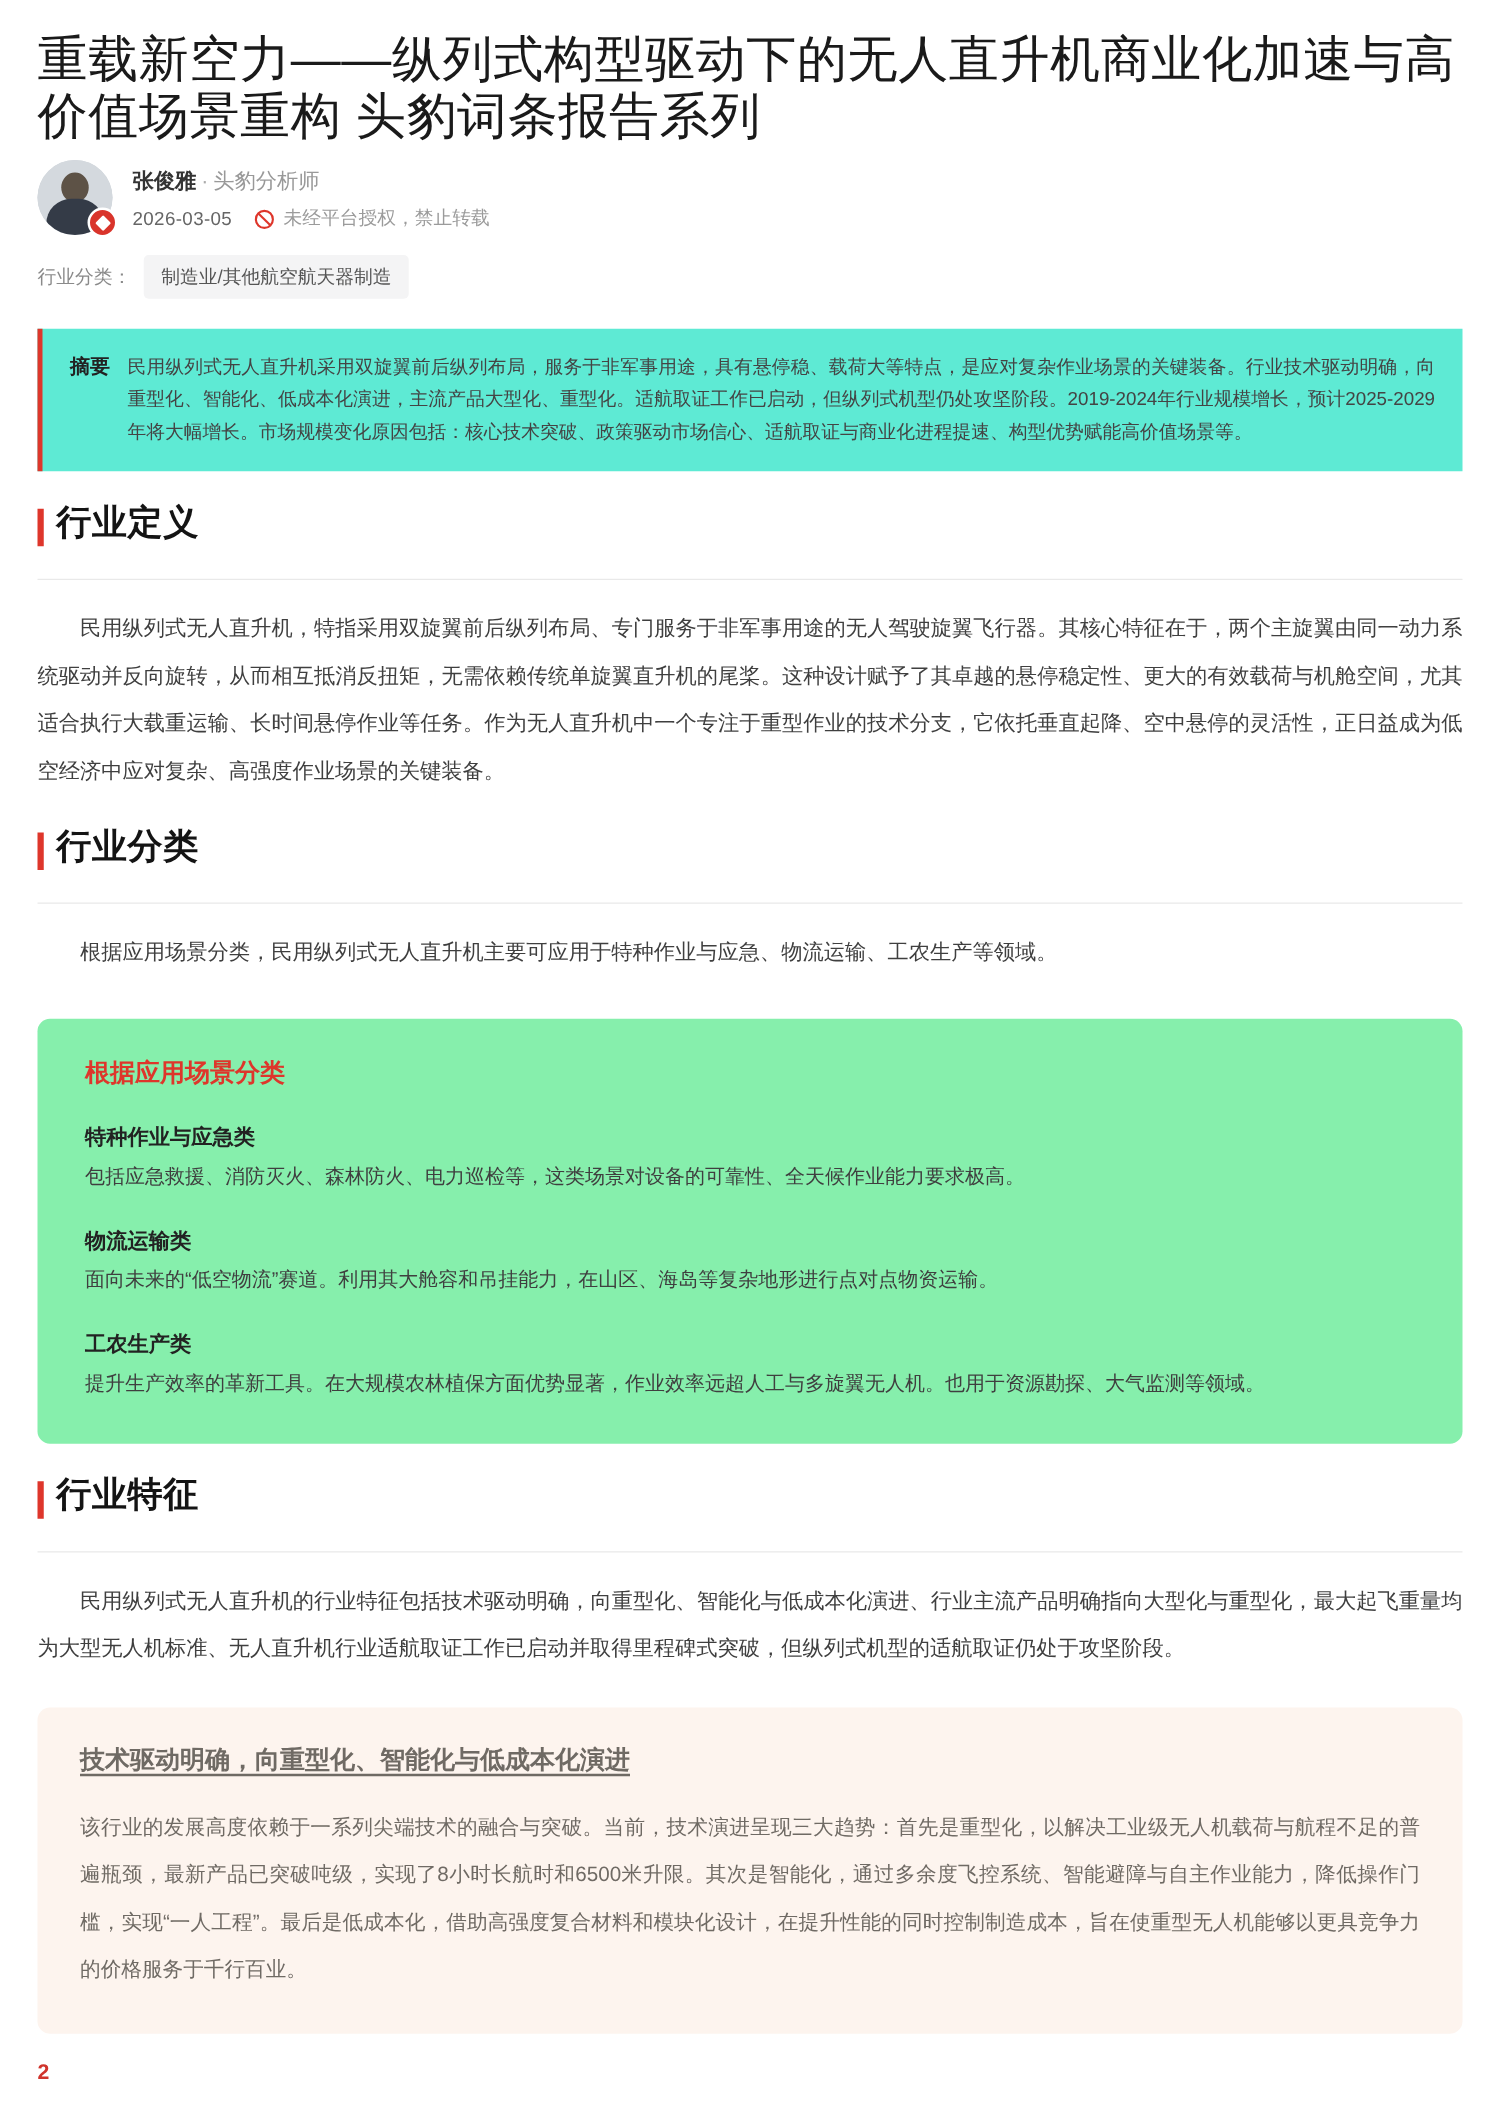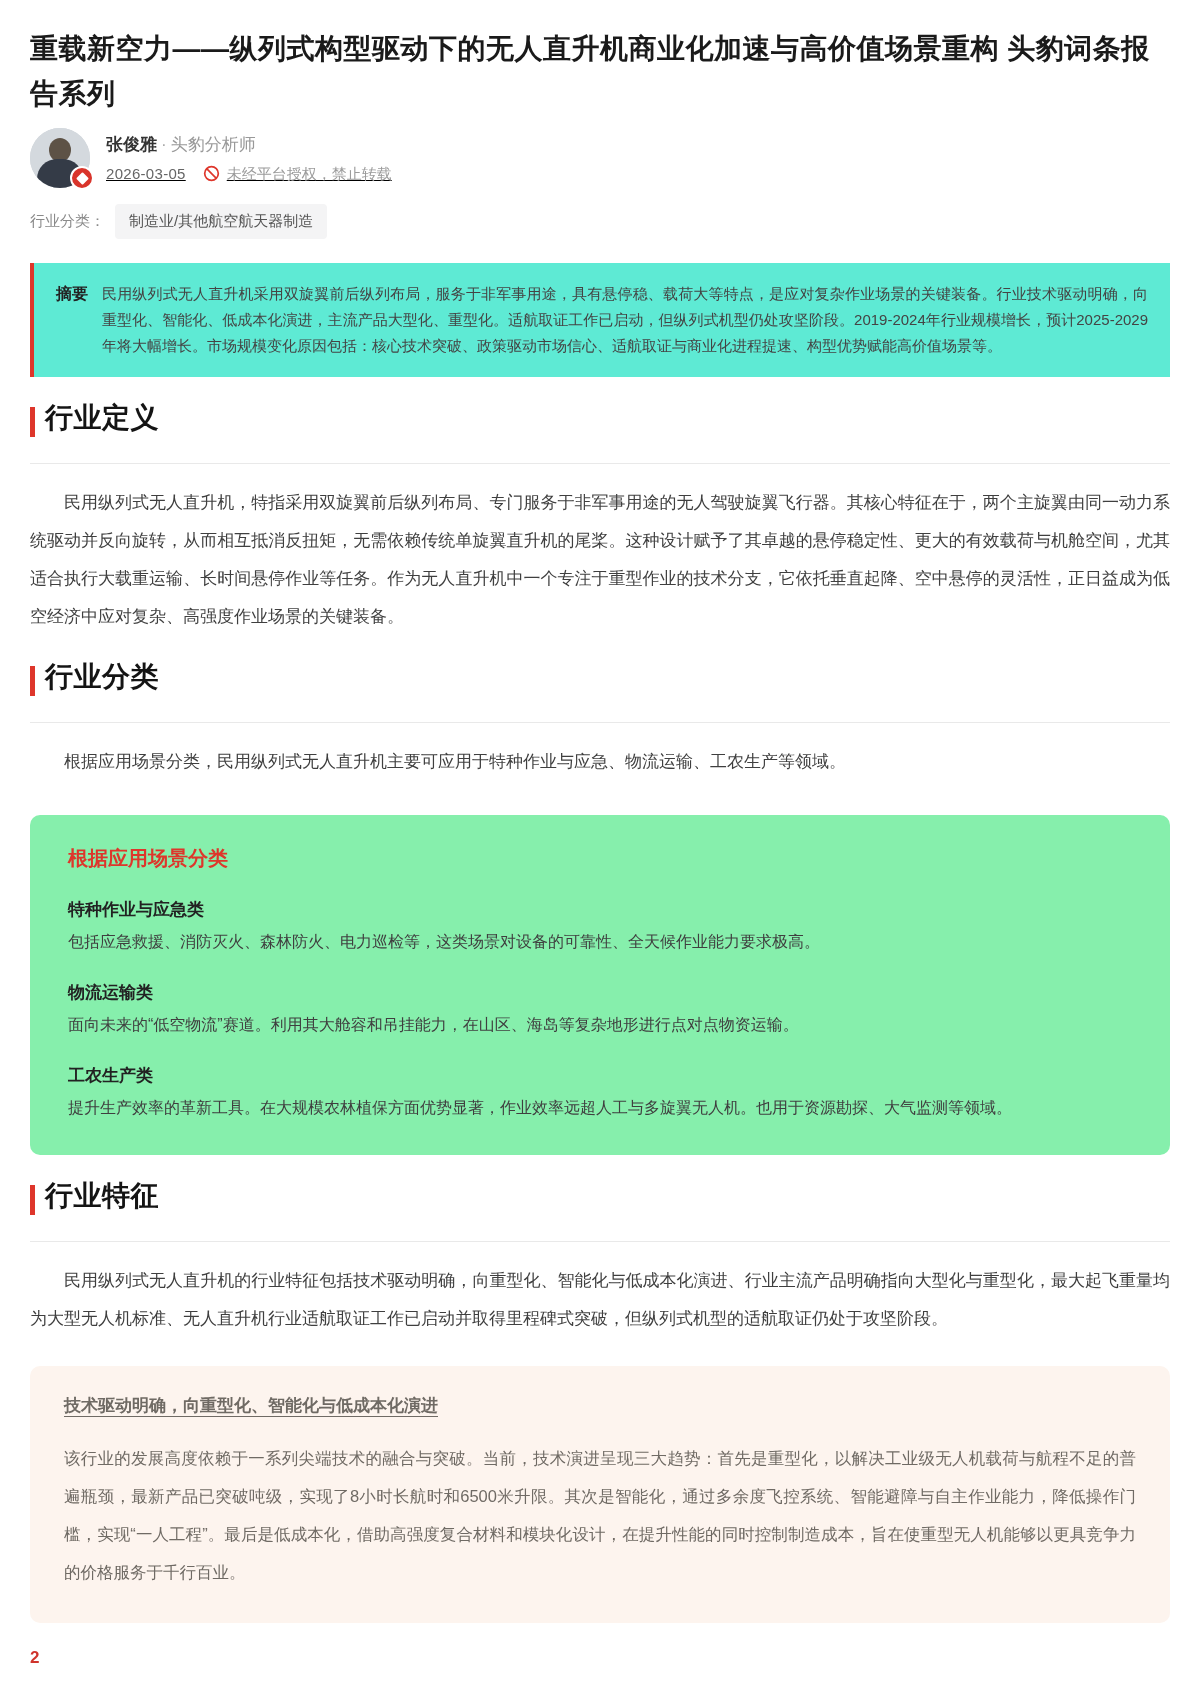--- a/index.html
+++ b/index.html
@@ -6,21 +6,21 @@
   html,body { background:#ffffff; }
   body {
     width:1200px; height:1700px; position:relative; overflow:hidden;
     font-family:"Liberation Sans","DejaVu Sans",sans-serif;
     -webkit-font-smoothing:antialiased;
   }
   .page { padding:26px 30px 0 30px; }
 
   
   h1.title {
-    font-size:28px; line-height:45px; font-weight:700; color:#1a1a1a;
+    font-size:40px; line-height:45px; font-weight:400; color:#1a1a1a;
     letter-spacing:0.5px;
   }
   .author-row { margin-top:12px; display:flex; align-items:center; }
   .avatar {
     width:60px; height:60px; border-radius:50%; background:#cdd3d9;
     position:relative; overflow:visible; flex-shrink:0;
   }
   .avatar .photo {
     position:absolute; inset:0; border-radius:50%; overflow:hidden; background:#d4d9de;
   }
@@ -40,21 +40,21 @@
     background:#d9342b; border:2px solid #ffffff; display:flex; align-items:center; justify-content:center;
   }
   .avatar .badge .diamond {
     width:9px; height:9px; background:#ffffff; transform:rotate(45deg); border-radius:1px;
   }
   .author-meta { margin-left:16px; display:flex; flex-direction:column; justify-content:center; gap:9px; }
   .author-line1 { font-size:17px; }
   .author-name { color:#333333; font-weight:700; }
   .author-sep  { color:#aaaaaa; margin:0 4px; }
   .author-role { color:#999999; }
-  .author-line2 { font-size:15px; display:flex; align-items:flex-start; gap:7px;text-decoration:underline; }
+  .author-line2 { font-size:15px; display:flex; align-items:flex-end; gap:7px; }
   .author-date { color:#666666; letter-spacing:0.3px; }
   .noreprint-icon { display:inline-flex; margin-left:10px; }
   .author-notice { color:#9b9b9b; }
 
   .category-row { margin-top:16px; display:flex; align-items:center;text-align:right; }
   .category-label { font-size:15px; color:#8a8a8a; }
   .category-tag {
     margin-left:10px; background:#f4f4f5; color:#555555; font-size:15px;
     padding:8px 14px; border-radius:4px; cursor:pointer;
   }
@@ -84,21 +84,21 @@
   .class-box-title { font-size:20px; font-weight:800; color:#de362b; }
   .class-item { margin-top:26px; }
   .class-item-title { font-size:17px; font-weight:800; color:#222222; }
   .class-item-text  { margin-top:8px; font-size:16px; color:#3f3f3f; line-height:26px; text-align:justify; }
 
   
   .hl-box {
     margin-top:28px; background:#fdf4ee; border-radius:10px; padding:28px 34px 32px 34px;
   }
   .hl-title {
-    font-size:17px; font-weight:800; color:#6f6a64;
+    font-size:20px; font-weight:800; color:#6f6a64;
     text-decoration:underline; text-underline-offset:5px;
   }
   .hl-text { margin-top:22px; font-size:16.5px; color:#6f6a64; line-height:38px; text-align:justify; }
 
   
   .page-num {
     position:absolute; left:30px; top:1648px;
     font-size:17px; font-weight:800; color:#d0342c;
   }
 </style>

